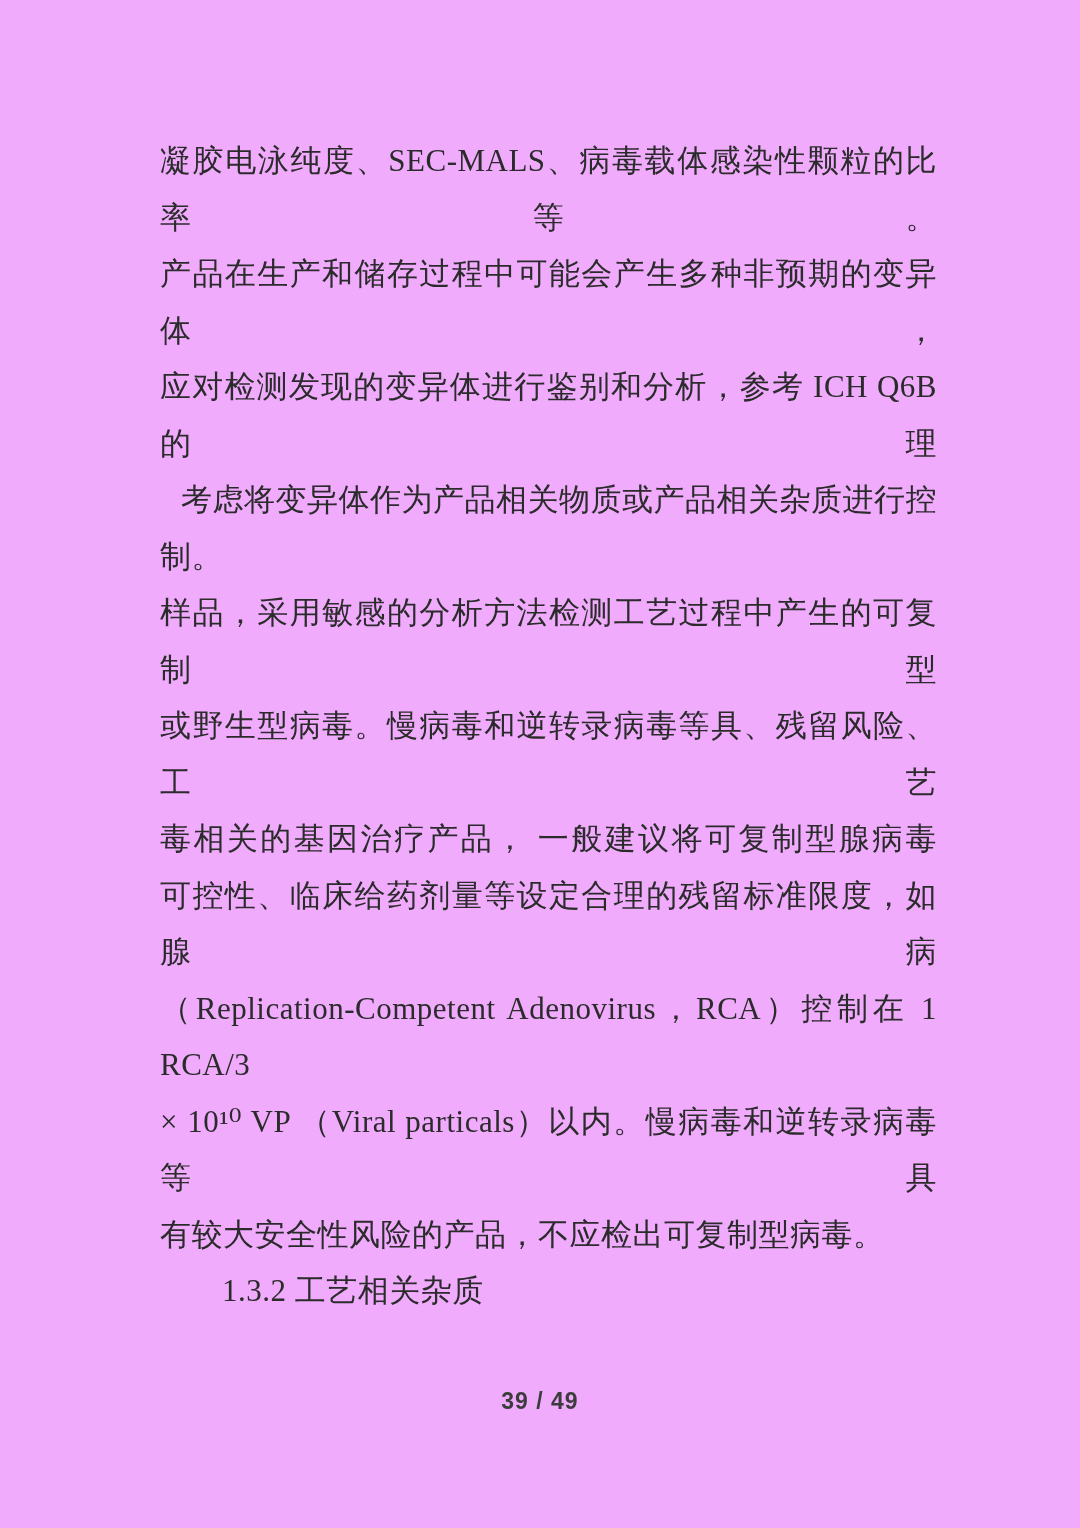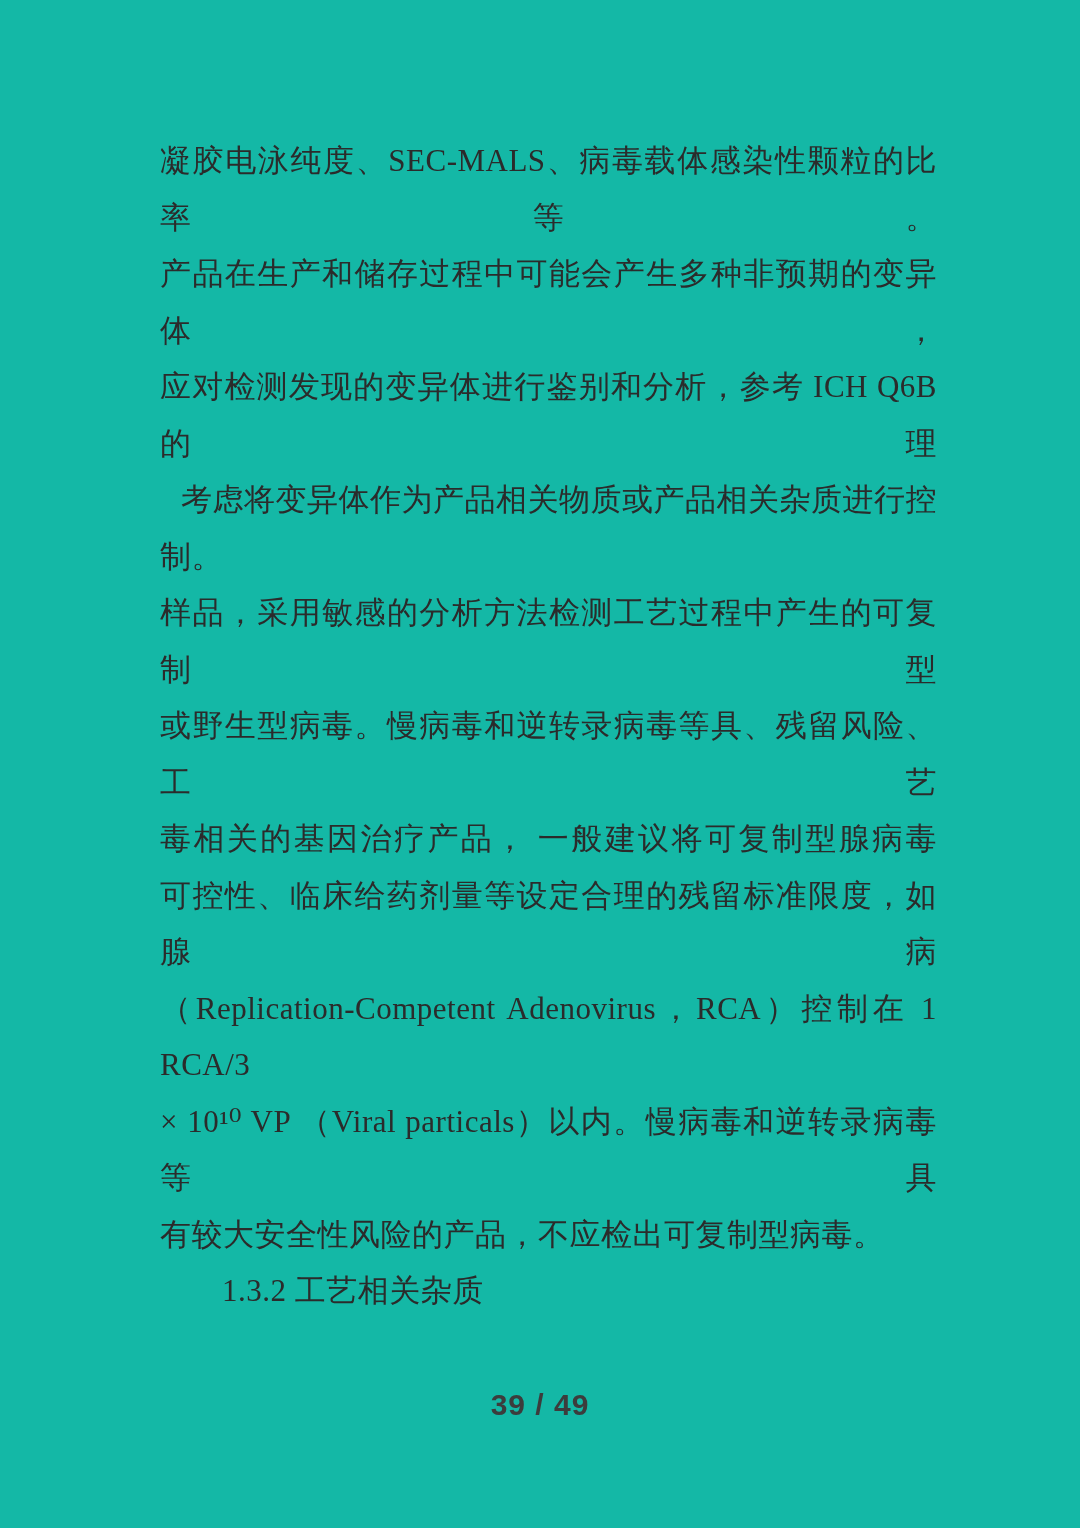--- a/index.html
+++ b/index.html
@@ -4,21 +4,21 @@
 <style>
   html, body {
     margin: 0;
     padding: 0;
     background: #fcfcfc;
   }
   .page {
     position: relative;
     width: 1080px;
     height: 1528px;
-    background: #14b8a6;
+    background: #f0abfc;
     overflow: hidden;
     font-family: "Liberation Serif", "DejaVu Serif", serif;
   }
   .text-block {
     position: absolute;
     left: 160px;
     top: 133px;
     width: 777px;
   }
   .ln {
@@ -44,21 +44,21 @@
   .ind {
     text-indent: 62px;
   }
   .footer {
     position: absolute;
     top: 1388px;
     left: 0;
     width: 100%;
     text-align: center;
     font-family: "Liberation Sans", "DejaVu Sans", sans-serif;
-    font-size: 30px;
+    font-size: 23px;
     font-weight: bold;
     color: #3c3c3c;
     letter-spacing: 1px;
   }
 </style>
 </head>
 <body>
 
 <div class="page">
   <div class="text-block">

